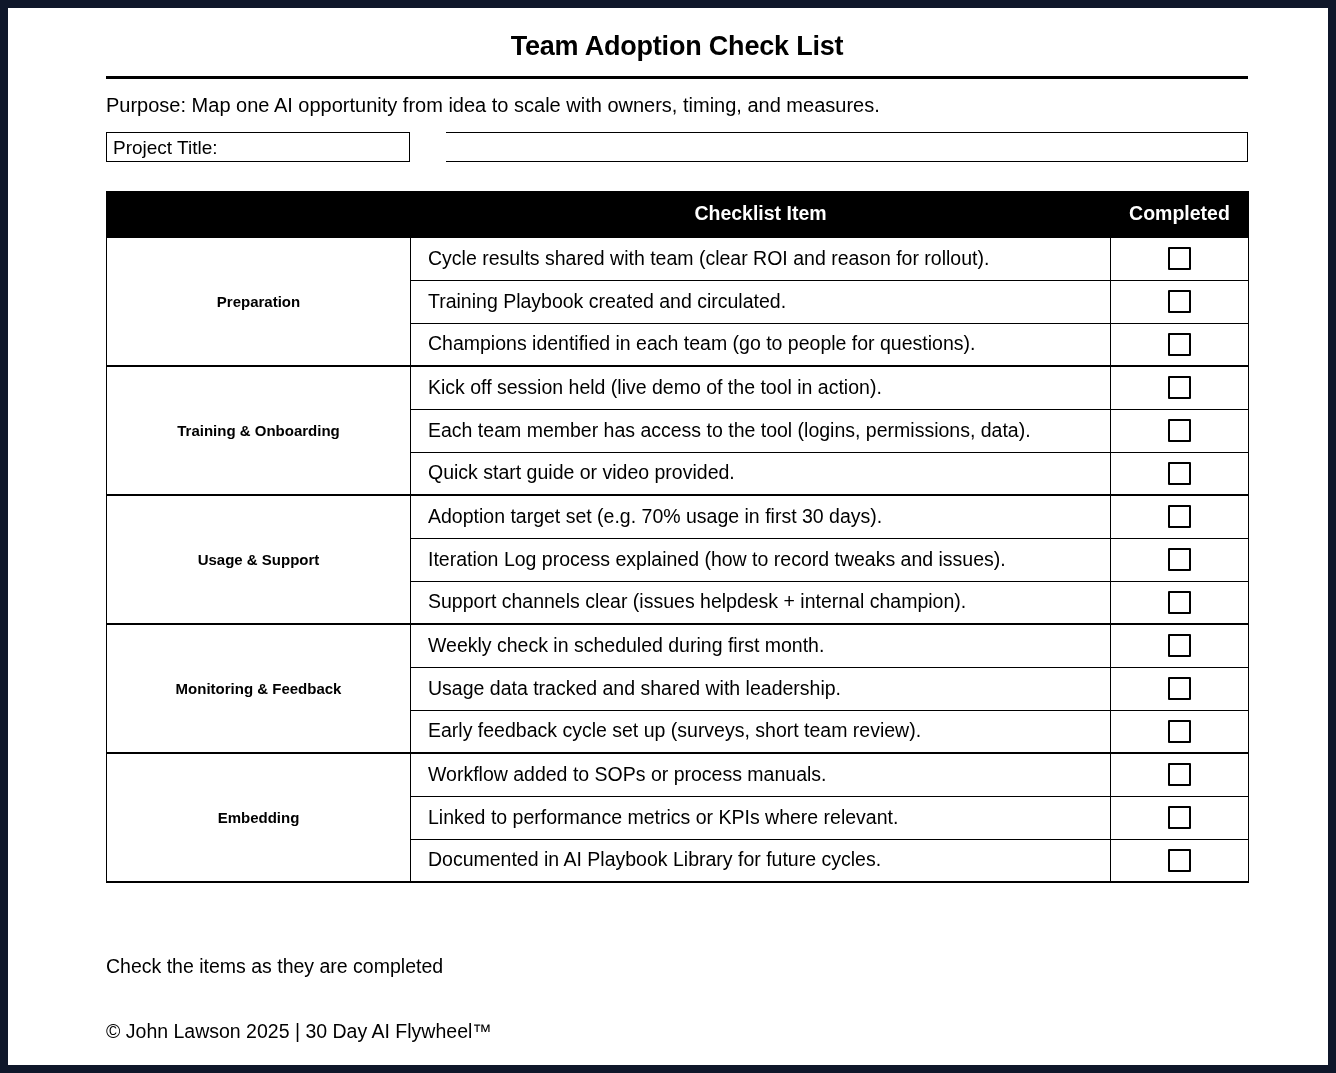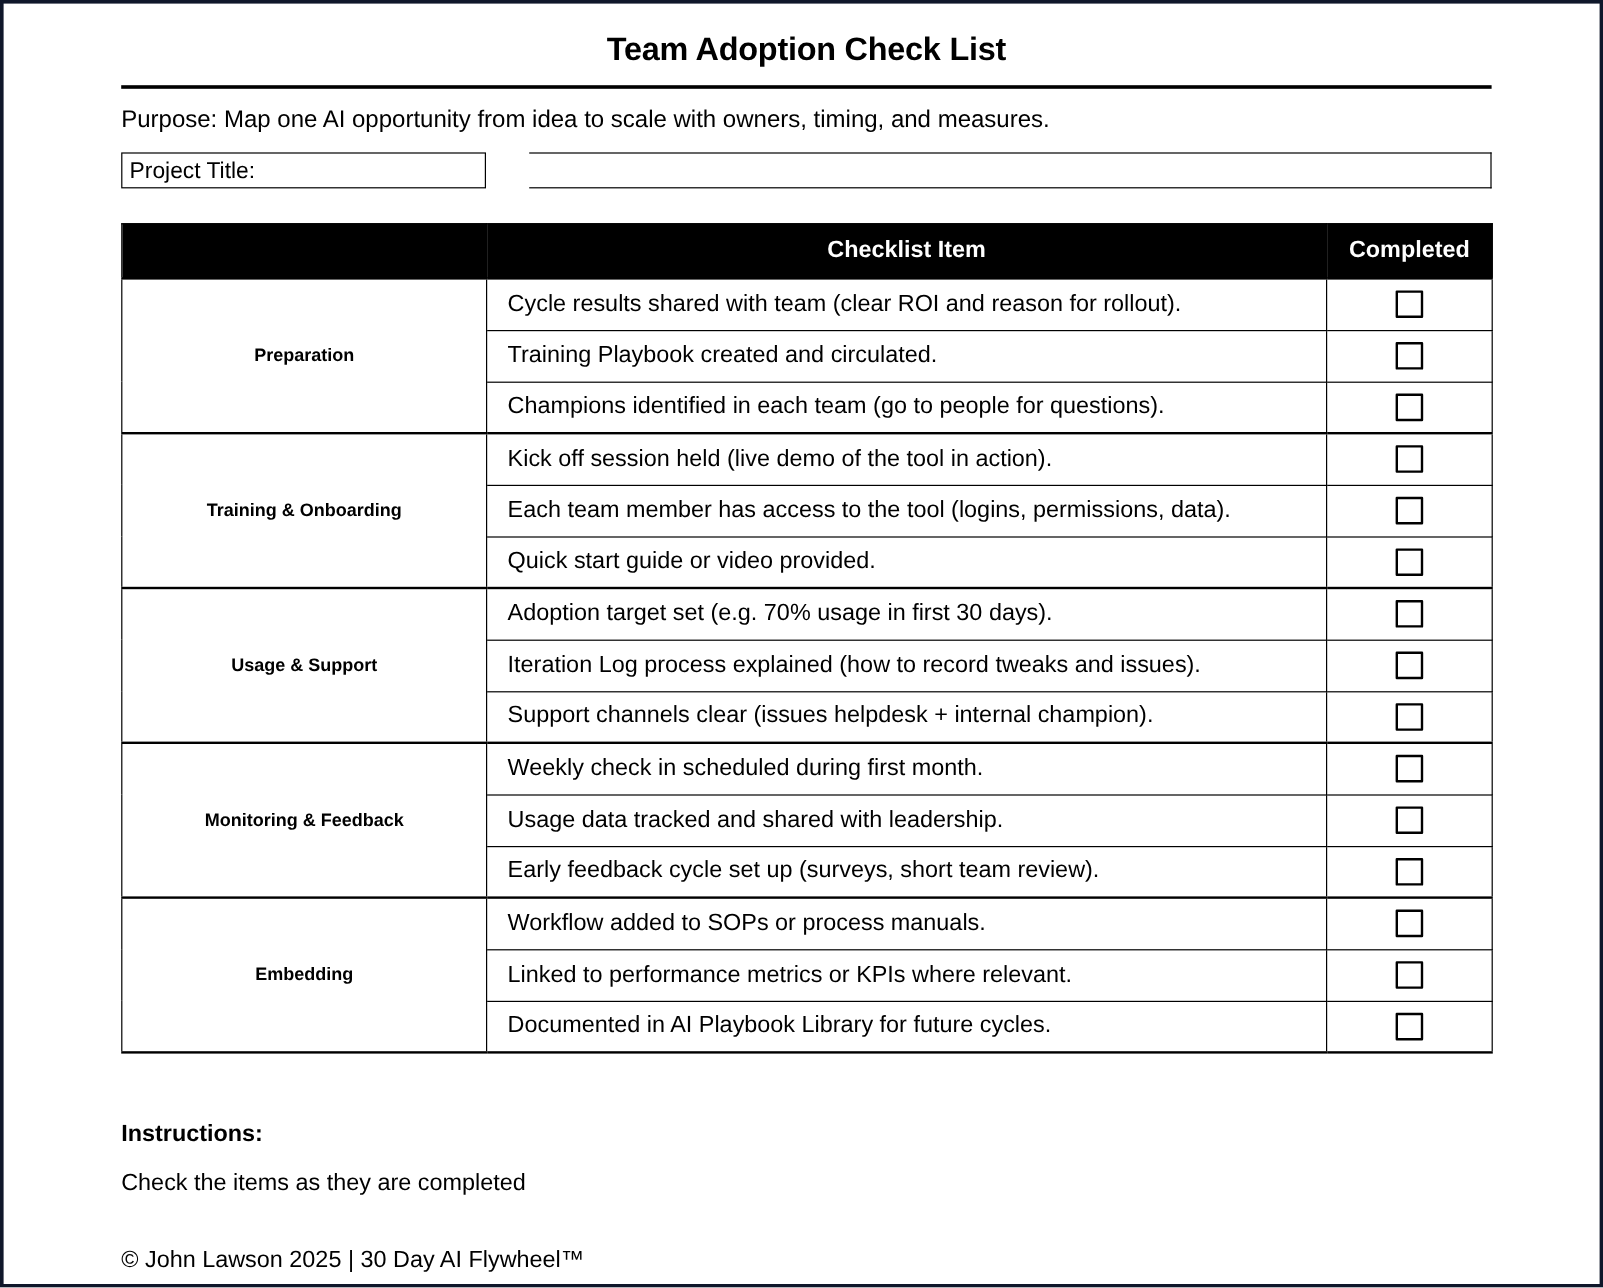--- a/index.html
+++ b/index.html
@@ -12,21 +12,21 @@
     font-family: "Liberation Sans", "DejaVu Sans", sans-serif;
     color: #000000;
     -webkit-font-smoothing: antialiased;
   }
 
   .page {
     position: relative;
     width: 1336px;
     height: 1073px;
     box-sizing: border-box;
-    border: 3px solid #0f172a;
+    border: 8px solid #0f172a;
     background: #ffffff;
     overflow: hidden;
     padding-left: 46px;
   }
 
   .sheet {
     position: absolute;
     left: 98px;
     top: 0;
     width: 1142px;
@@ -280,19 +280,18 @@
             <td class="done-cell"><span class="checkbox"></span></td>
           </tr>
           <tr class="group-end">
             <td class="item-cell">Documented in AI Playbook Library for future cycles.</td>
             <td class="done-cell"><span class="checkbox"></span></td>
           </tr>
         </tbody>
     </table>
 
     <div class="footer">
-      <p class="instructions-heading">Instructions:</p>
       <p class="instructions-body">Check the items as they are completed</p>
       <p class="copyright">© John Lawson 2025 | 30 Day AI Flywheel™</p>
     </div>
 
   </div>
 </div>
 
 </body></html>

